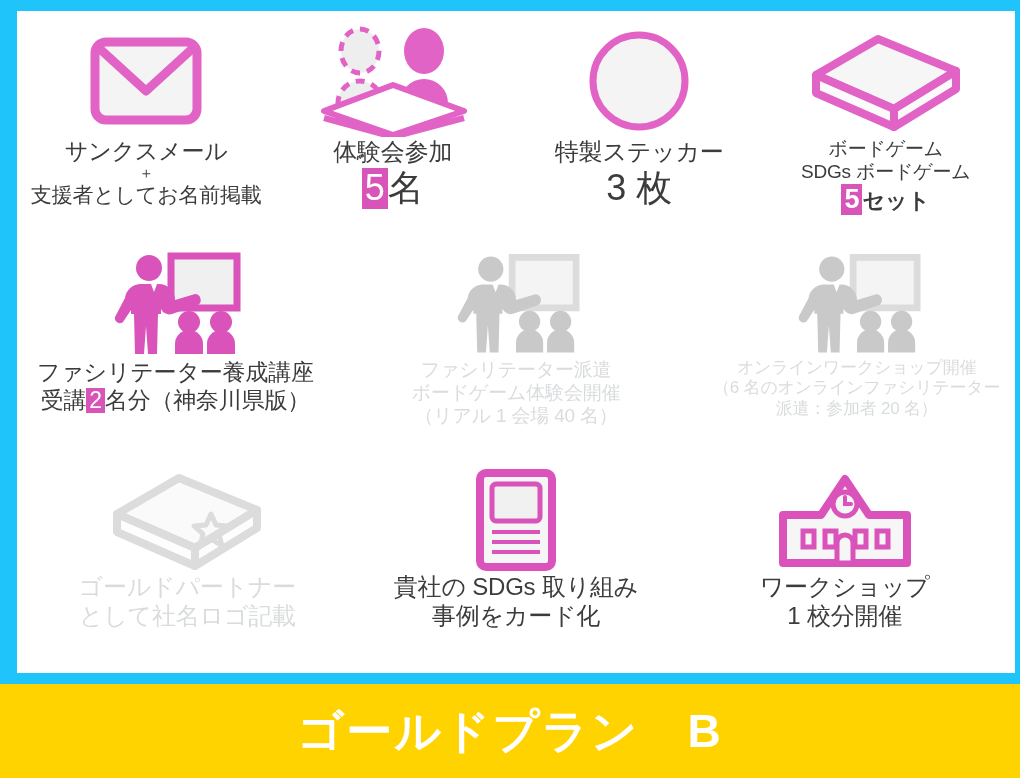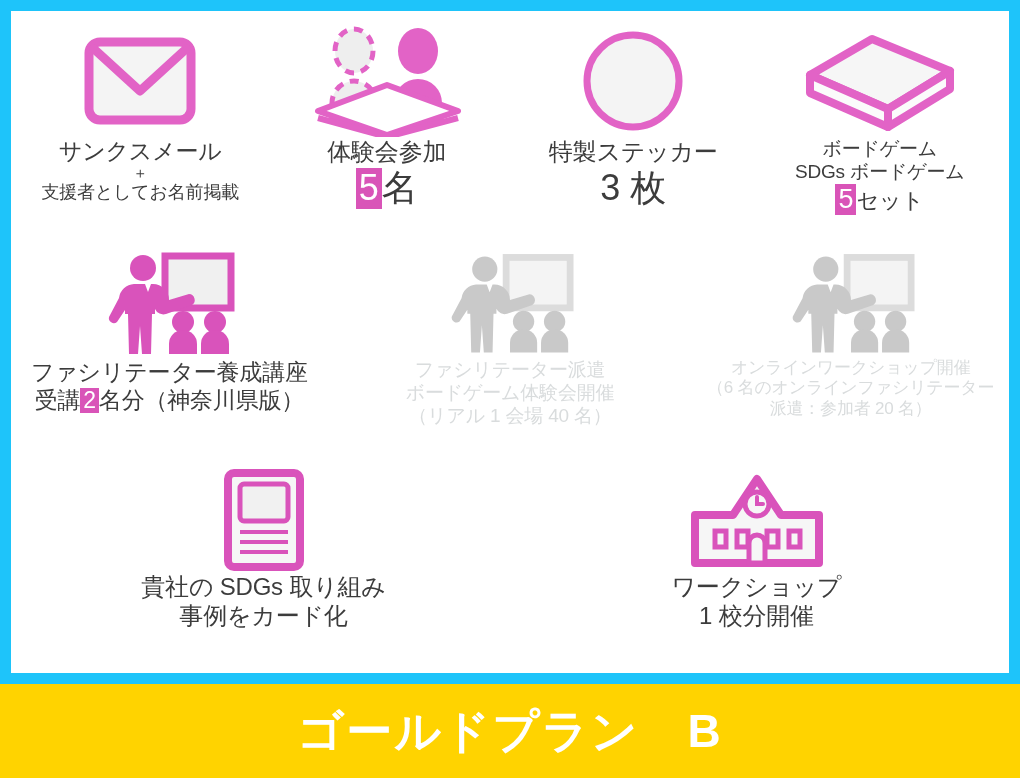--- a/index.html
+++ b/index.html
@@ -33,20 +33,21 @@
     background: var(--cyan, #1ec4fa);
     padding: 11px 11px 11px 11px;
   }
   .card-inner {
     width: 100%;
     height: 100%;
     background: #ffffff;
     display: flex;
     flex-direction: column;
     padding: 14px 6px 4px 6px;
+    margin-left: 6px;
   }
 
   
   .row {
     display: flex;
     width: 100%;
   }
   .row-1 { height: 228px; }
   .row-2 { height: 222px; gap: 36px; }
   .row-3 { height: 204px; }
@@ -74,33 +75,33 @@
     color: #3c3c3c;
     line-height: 1.22;
     letter-spacing: -0.2px;
     white-space: pre-line;
   }
   .label.dim { color: #d9dcdd; }
 
   .lbl-24 { font-size: 24px; }
   .lbl-23 { font-size: 23px; }
   .lbl-22 { font-size: 22px; }
-  .lbl-21 { font-size: 18px; }
+  .lbl-21 { font-size: 21px; }
   .lbl-19 { font-size: 19px; }
   .lbl-17 { font-size: 17px; }
 
   .plus { font-size: 15px; line-height: 1.1; display: block; }
 
   .big-line {
     font-size: 36px;
     line-height: 1.18;
     color: #3c3c3c;
     margin-top: 1px;
   }
-  .big-line.small { font-size: 27px; }
+  .big-line.small { font-size: 27px; font-weight: bold; }
 
   
   .num {
     background: var(--magenta, #d954b8);
     color: #ffffff;
     padding: 0 3px;
     display: inline-block;
     line-height: 1.12;
   }
 
@@ -241,20 +242,32 @@
             </svg>
           </div>
           <div class="label dim lbl-17">オンラインワークショップ開催</div>
           <div class="label dim lbl-17">（6 名のオンラインファシリテーター</div>
           <div class="label dim lbl-17">派遣：参加者 20 名）</div>
         </div>
       </div>
 
       <div class="row row-3 r3">
 
+        <div class="cell">
+          <div class="icon-wrap">
+            <svg width="160" height="100" viewBox="0 0 160 100" aria-hidden="true">
+              <path d="M10 44 L72 8 L150 40 L88 78 Z" fill="#fafafa" stroke="#dcdcdc" stroke-width="8" stroke-linejoin="round"></path>
+              <path d="M10 44 L10 62 L88 96 L88 78 Z" fill="#fdfdfd" stroke="#dcdcdc" stroke-width="8" stroke-linejoin="round"></path>
+              <path d="M150 40 L150 58 L88 96 L88 78 Z" fill="#fdfdfd" stroke="#dcdcdc" stroke-width="8" stroke-linejoin="round"></path>
+              <path d="M104 44 l5 11 12 1 -9 8 3 12 -11 -7 -11 7 3 -12 -9 -8 12 -1 Z" fill="none" stroke="#dcdcdc" stroke-width="5" stroke-linejoin="round"></path>
+            </svg>
+          </div>
+          <div class="label dim lbl-24">ゴールドパートナー</div>
+          <div class="label dim lbl-24">として社名ロゴ記載</div>
+        </div>
 
         <div class="cell">
           <div class="icon-wrap">
             <svg width="82" height="102" viewBox="0 0 82 102" aria-hidden="true">
               <rect x="5" y="4" width="72" height="94" rx="6" ry="6" fill="#f6f6f6" stroke="#d953bb" stroke-width="8"></rect>
               <rect x="17" y="15" width="48" height="37" rx="4" ry="4" fill="#f1f1f1" stroke="#d953bb" stroke-width="5"></rect>
               <line x1="17" y1="63" x2="65" y2="63" stroke="#d953bb" stroke-width="4"></line>
               <line x1="17" y1="73" x2="65" y2="73" stroke="#d953bb" stroke-width="4"></line>
               <line x1="17" y1="83" x2="65" y2="83" stroke="#d953bb" stroke-width="4"></line>
             </svg>

